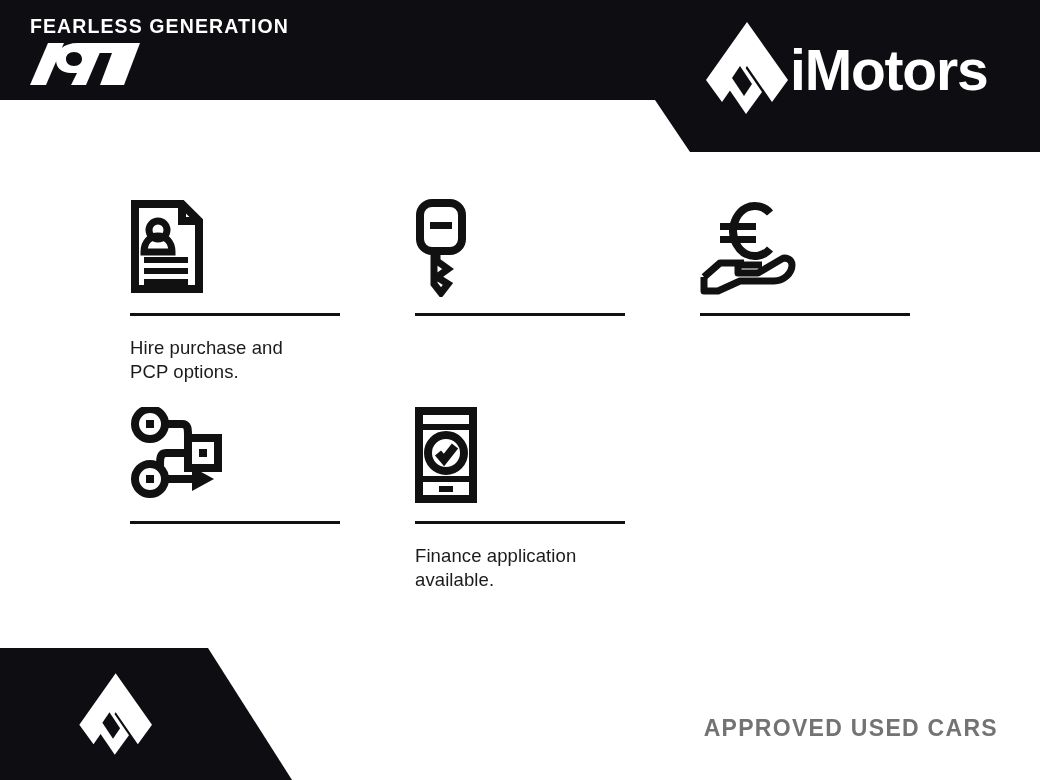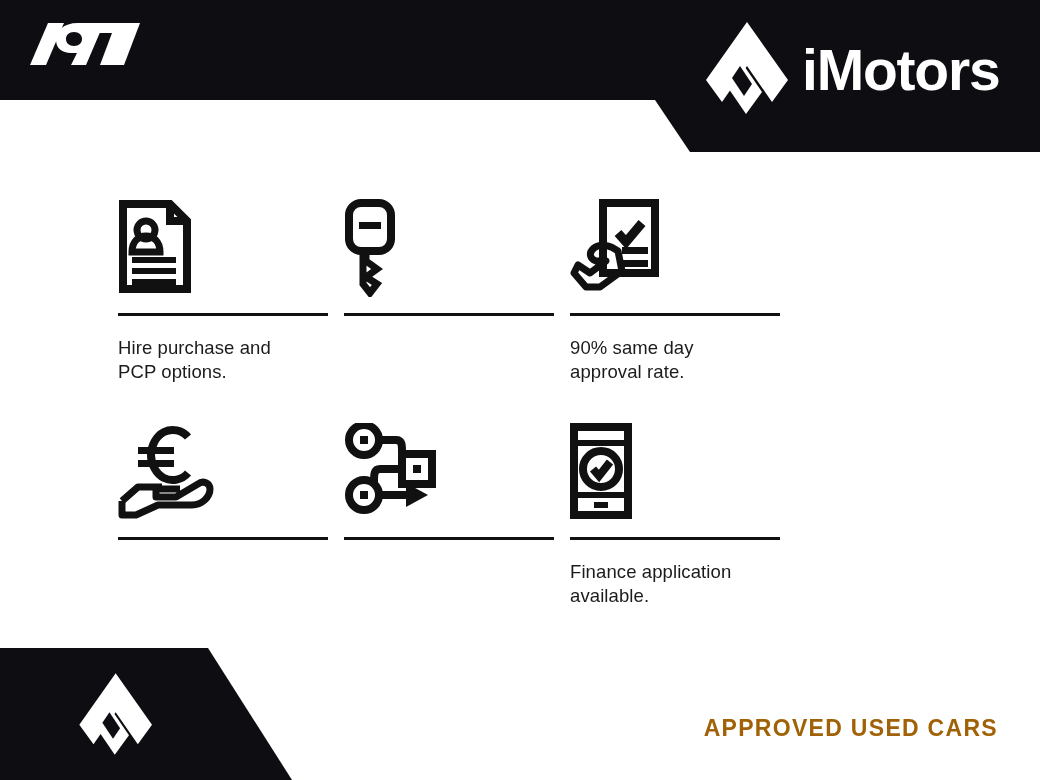--- a/index.html
+++ b/index.html
@@ -25,36 +25,35 @@
     font-size:19.5px; font-weight:bold; letter-spacing:1.1px;
     color:#ffffff; white-space:nowrap;
   }
   .year-mark {
     margin-top:4px; height:46px; width:110px; position:relative;
   }
   .year-mark svg { display:block; }
 
   .imotors-lockup {
     position:absolute; left:700px; top:22px;
-    display:flex; align-items:center; gap:14px;
+    display:flex; align-items:center; gap:2px;
   }
   .imotors-name {
     color:#fff; font-size:57px; font-weight:bold;
     letter-spacing:-1.2px; line-height:1;
   }
 
   
   .feature-grid {
-    position:absolute; left:118px; top:195px;
+    position:absolute; left:130px; top:195px;
     width:790px;
     display:grid;
     grid-template-columns:repeat(3, 210px);
     column-gap:75px;
     row-gap:0px;
-    gap:16px;
   }
   .feature-cell { position:relative; height:208px; }
   .icon-box {
     height:110px; display:flex; align-items:flex-start;
     justify-content:flex-start; padding-top:4px;
   }
   .icon-box svg { display:block; }
   .rule {
     width:210px; height:3px; background:#111111; margin-top:8px;
   }
@@ -68,31 +67,32 @@
   .footer-shape {
     position:absolute; left:0; top:648px; width:300px; height:132px;
     background:#0d0d12;
     clip-path: polygon(0 0, 208px 0, 292px 132px, 0 132px);
   }
   .footer-mark { position:absolute; left:74px; top:673px; }
   .footer-mark svg { display:block; }
   .footer-tagline {
     position:absolute; right:42px; top:715px;
     font-size:23px; font-weight:bold; letter-spacing:1.3px;
-    color:#a16207; white-space:nowrap;text-align:right;
+    color:#737373; white-space:nowrap;text-align:right;
   }
 </style>
 </head>
 <body>
 
 <div class="page">
 
   <div class="header-band"></div>
 
   <div class="brand-1971">
+    <div class="fearless-line">FEARLESS GENERATION</div>
     <div class="year-mark">
       <svg width="110" height="46" viewBox="0 0 110 46" aria-hidden="true">
 
         <polygon points="16,44 0,44 18,2 34,2" fill="#ffffff"></polygon>
 
         <path d="M48 2 C33 2 26 10 26 19 C26 27 32 32 41 32 L47 32 L41 44 L56 44 L74 2 Z
                  M44 11 C49 11 52 14 52 18 C52 22 49 25 44 25 C39 25 36 22 36 18 C36 14 39 11 44 11 Z" fill="#ffffff" fill-rule="evenodd"></path>
 
         <polygon points="70,2 100,2 84,44 70,44 82,12 64,12" fill="#ffffff"></polygon>
 
@@ -138,35 +138,20 @@
       <div class="icon-box">
         <svg width="52" height="98" viewBox="0 0 52 98" aria-hidden="true">
           <rect x="5" y="4" width="42" height="48" rx="12" fill="none" stroke="#111" stroke-width="8"></rect>
           <rect x="15" y="23" width="22" height="7" fill="#111"></rect>
           <path d="M22 52 V62 L33 70 L22 78 L33 85 L26 94 L19 85 V52 Z" fill="none" stroke="#111" stroke-width="7" stroke-linejoin="miter"></path>
         </svg>
       </div>
       <div class="rule"></div>
     </div>
 
-    <div class="feature-cell">
-      <div class="icon-box">
-        <svg width="92" height="95" viewBox="0 0 92 95" aria-hidden="true">
-          <rect x="33" y="4" width="52" height="70" fill="none" stroke="#111" stroke-width="8"></rect>
-          <path d="M48 34 L56 43 L72 24" fill="none" stroke="#111" stroke-width="9" stroke-linecap="butt" stroke-linejoin="miter"></path>
-          <rect x="52" y="48" width="26" height="7" fill="#111"></rect>
-          <rect x="52" y="61" width="26" height="7" fill="#111"></rect>
-          <path d="M48 52 C40 46 30 44 24 49 C18 54 20 60 26 62 L36 62
-                   L20 74 L8 66 L4 74 L16 88 L30 88 L52 72 Z" fill="none" stroke="#111" stroke-width="7" stroke-linejoin="round"></path>
-        </svg>
-      </div>
-      <div class="rule"></div>
-      <div class="feature-label">90% same day
-approval rate.</div>
-    </div>
 
     <div class="feature-cell">
       <div class="icon-box">
         <svg width="100" height="97" viewBox="0 0 100 97" aria-hidden="true">
           <path d="M70 14 C64 7 54 5 46 9 C38 13 33 23 33 32 C33 41 38 51 46 55 C54 59 64 57 70 50" fill="none" stroke="#111" stroke-width="8" stroke-linecap="butt"></path>
           <rect x="20" y="24" width="36" height="7" fill="#111"></rect>
           <rect x="20" y="37" width="36" height="7" fill="#111"></rect>
           <path d="M4 78 L4 92 L18 92 L40 82 L74 82 C84 82 92 74 92 66 C92 60 85 57 80 61 L58 74 L38 74
                    L38 66 L62 66" fill="none" stroke="#111" stroke-width="7" stroke-linejoin="round" stroke-linecap="butt"></path>
           <path d="M4 78 L20 64 L44 64" fill="none" stroke="#111" stroke-width="7" stroke-linejoin="round"></path>

